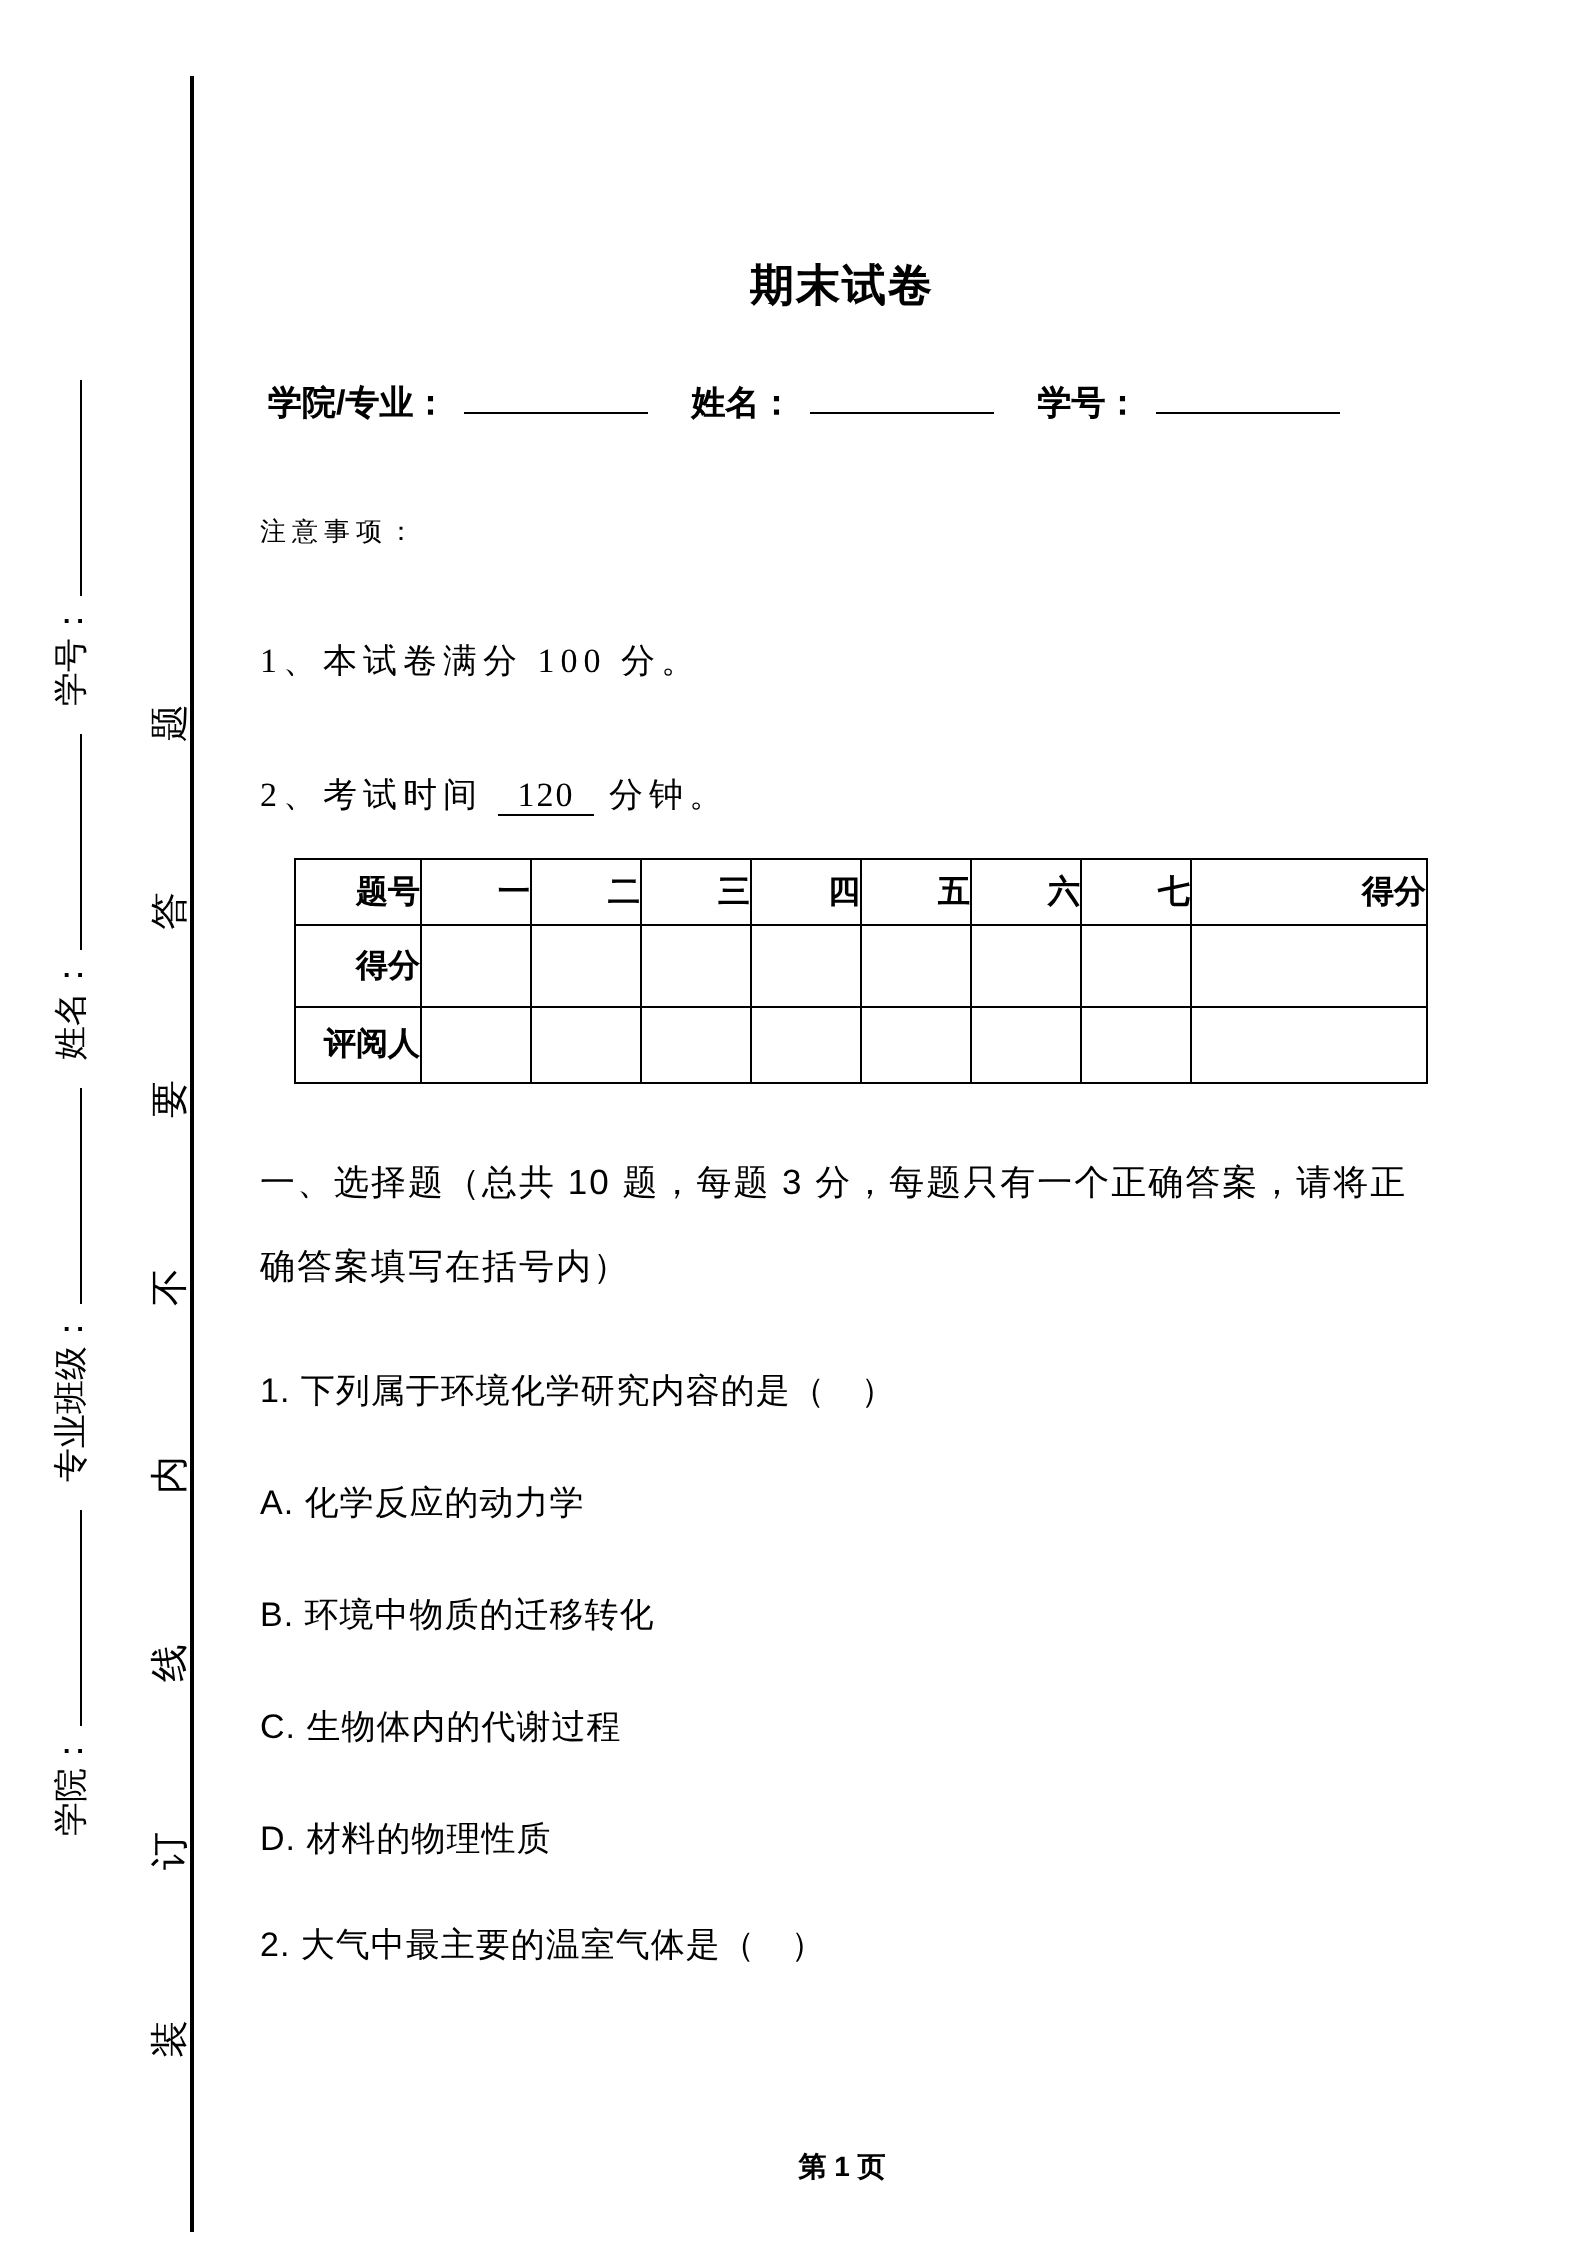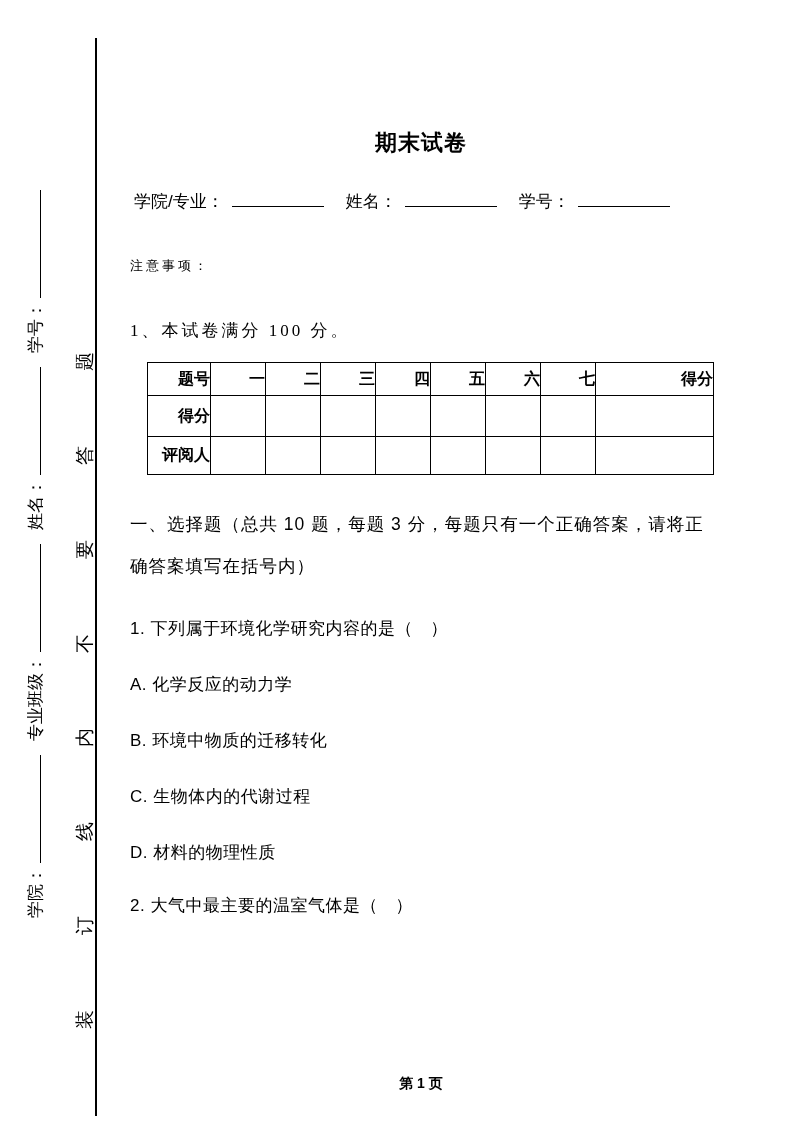--- a/index.html
+++ b/index.html
@@ -62,21 +62,21 @@
     font-weight: bold;
     font-size: 22px;
     line-height: 42px;
     letter-spacing: 1px;
   }
   .form-line {
     margin-top: 26px;
     padding-left: 4px;
     display: flex;
     align-items: baseline;
-    font-weight: normal;
+    font-weight: bold;
     font-size: 17px;
     white-space: nowrap;
   }
   .form-group { display: flex; align-items: baseline; margin-right: 22px; }
   .form-blank {
     display: inline-block;
     width: 92px; height: 1em;
     border-bottom: 1.6px solid #000;
     margin-left: 8px;
   }
@@ -190,20 +190,25 @@
           <span class="form-blank"></span>
       </span>
       <span class="form-group">
         <span>学号：</span>
           <span class="form-blank"></span>
       </span>
     </div>
 
     <div class="notice-heading">注意事项：</div>
     <div class="notice-item">1、本试卷满分 100 分。</div>
+    <div class="notice-item">
+      <span>2、考试时间</span>
+      <span class="underline-value">120</span>
+      <span>分钟。</span>
+    </div>
 
     <table class="score-table">
       <colgroup>
         <col class="c-first">
           <col class="c-num">
           <col class="c-num">
           <col class="c-num">
           <col class="c-num">
           <col class="c-num">
           <col class="c-num">

